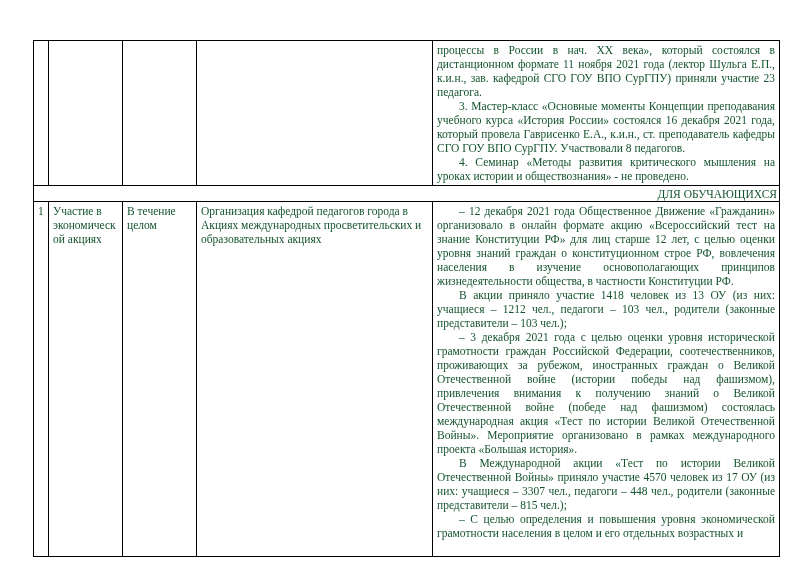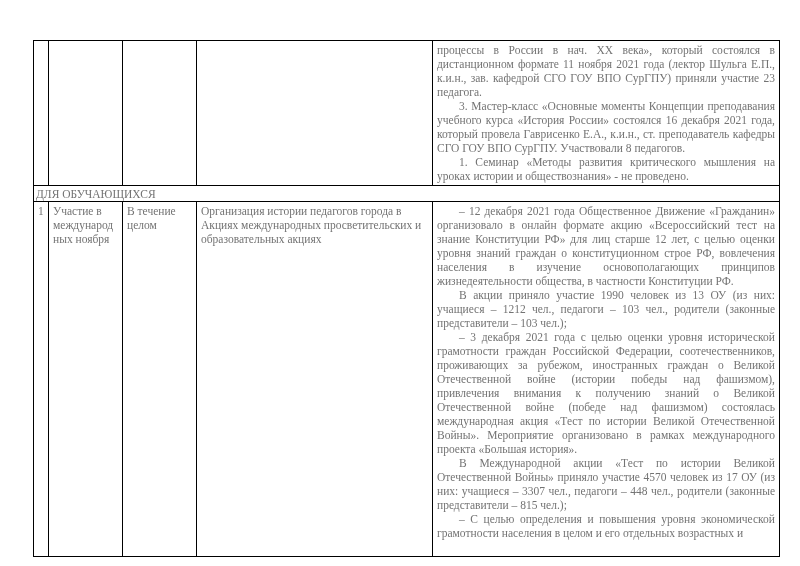--- a/index.html
+++ b/index.html
@@ -7,21 +7,21 @@
     padding: 0;
     background: #ffffff;
   }
   .page {
     position: relative;
     width: 800px;
     height: 566px;
     background: #ffffff;
     overflow: hidden;
     font-family: "Liberation Serif", serif;
-    color: #737373;
+    color: #14532d;
   }
   table.doc-table {
     position: absolute;
     left: 33px;
     top: 40px;
     width: 746px;
     border-collapse: collapse;
     table-layout: fixed;
   }
   table.doc-table td {
@@ -29,21 +29,21 @@
     vertical-align: top;
     padding: 2px 4px;
     font-size: 11.5px;
     line-height: 14px;
     overflow-wrap: break-word;
     word-wrap: break-word;
   }
   tr.row-cont { height: 136px; }
   tr.row-main { height: 355px; }
   tr.row-section td {
-    text-align: left;
+    text-align: right;
     padding: 0 2px;
     height: 15px;
     line-height: 14px;
     vertical-align: middle;
   }
   td.cell-results p {
     margin: 0;
     text-align: justify;
   }
   p.indent { text-indent: 22px; }
@@ -64,36 +64,36 @@
 
     <tbody>
         <tr class="row-cont">
       <td></td>
       <td></td>
       <td></td>
       <td></td>
       <td class="cell-results">
         <p class="noindent">процессы в России в нач. XX века», который состоялся в дистанционном формате 11 ноября 2021 года (лектор Шульга Е.П., к.и.н., зав. кафедрой СГО ГОУ ВПО СурГПУ) приняли участие 23 педагога.</p>
         <p class="indent">3. Мастер-класс «Основные моменты Концепции преподавания учебного курса «История России» состоялся 16 декабря 2021 года, который провела Гаврисенко Е.А., к.и.н., ст. преподаватель кафедры СГО ГОУ ВПО СурГПУ.  Участвовали 8 педагогов.</p>
-        <p class="indent">1. Семинар «Методы развития критического мышления на уроках истории и обществознания» - не проведено.</p>
+        <p class="indent">4. Семинар «Методы развития критического мышления на уроках истории и обществознания» - не проведено.</p>
       </td>
     </tr>
 
     <tr class="row-section">
       <td colspan="5">ДЛЯ ОБУЧАЮЩИХСЯ</td>
     </tr>
 
     <tr class="row-main">
       <td>1</td>
-      <td>Участие в международных ноября</td>
+      <td>Участие в экономической акциях</td>
       <td>В течение целом</td>
-      <td>Организация  истории педагогов города в Акциях международных просветительских и образовательных акциях</td>
+      <td>Организация  кафедрой педагогов города в Акциях международных просветительских и образовательных акциях</td>
       <td class="cell-results">
         <p class="indent">– 12 декабря 2021 года Общественное Движение «Гражданин» организовало в онлайн формате акцию «Всероссийский тест на знание Конституции РФ» для лиц старше 12 лет, с целью оценки уровня знаний граждан о конституционном строе РФ, вовлечения населения в изучение основополагающих принципов жизнедеятельности общества, в частности Конституции РФ.</p>
-        <p class="indent">В акции приняло участие 1990 человек из 13 ОУ (из них: учащиеся – 1212 чел., педагоги – 103 чел., родители (законные представители – 103 чел.);</p>
+        <p class="indent">В акции приняло участие 1418 человек из 13 ОУ (из них: учащиеся – 1212 чел., педагоги – 103 чел., родители (законные представители – 103 чел.);</p>
         <p class="indent">– 3 декабря 2021 года с целью оценки уровня исторической грамотности граждан Российской Федерации, соотечественников, проживающих за рубежом, иностранных граждан о Великой Отечественной войне (истории победы над фашизмом), привлечения внимания к получению знаний о Великой Отечественной войне (победе над фашизмом) состоялась международная акция «Тест по истории Великой Отечественной Войны».  Мероприятие организовано в рамках международного проекта «Большая история».</p>
         <p class="indent">В Международной акции «Тест по истории Великой Отечественной Войны» приняло участие 4570 человек из 17 ОУ (из них: учащиеся – 3307 чел., педагоги – 448 чел., родители (законные представители – 815 чел.);</p>
         <p class="indent">– С целью определения и повышения уровня экономической грамотности населения в целом и его отдельных возрастных и</p>
       </td>
     </tr>
   </tbody>
     </table>
 </div>
 
 </body></html>

